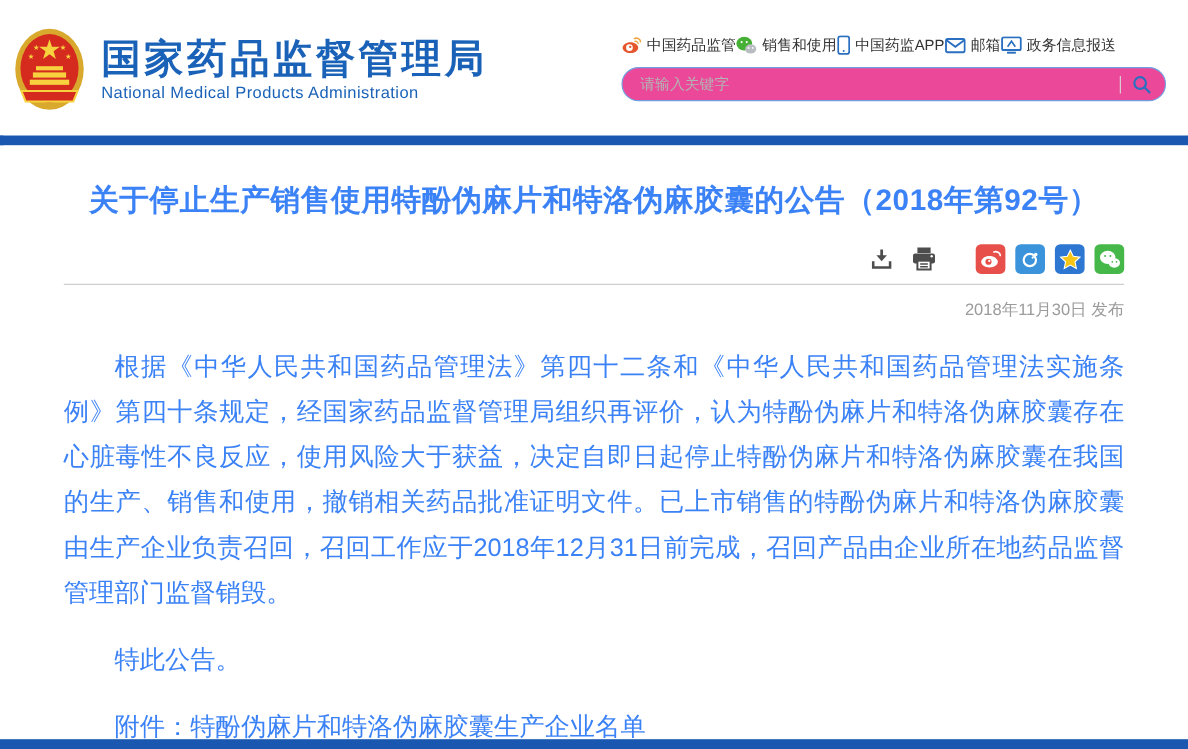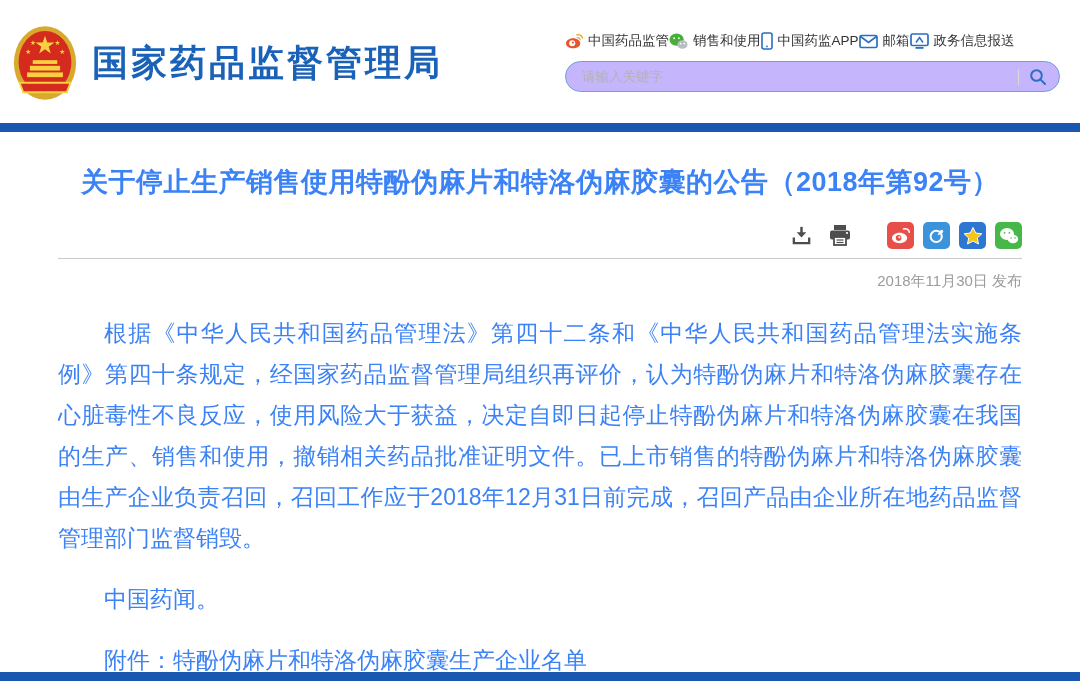--- a/index.html
+++ b/index.html
@@ -17,21 +17,21 @@
   .brand { margin-left:14px; cursor:pointer; }
   .brand-zh { font-size:36px; font-weight:bold; color:#1a62b8; letter-spacing:3px; line-height:1.1; }
   .brand-en { font-size:15px; color:#1a62b8; margin-top:3px; letter-spacing:0.4px; }
 
   .header-right { position:absolute; right:20px; top:32px; width:495px; }
   .quick-links { display:flex; align-items:center; justify-content:flex-start; font-size:13.5px; color:#333; }
   .quick-link { display:flex; align-items:center; gap:5px; cursor:pointer; white-space:nowrap; }
   .quick-link svg { display:block; }
 
   .search-bar { margin-top:11px; height:31px; border:1.5px solid #6f9fe0; border-radius:16px;
-    display:flex; align-items:center; padding:0 12px 0 16px; background:#c4b5fd; }
+    display:flex; align-items:center; padding:0 12px 0 16px; background:#ec4899; }
   .search-input { flex:1; border:none; outline:none; font-size:13.5px; color:#333; background:transparent;
     font-family:"Liberation Sans","DejaVu Sans",sans-serif; }
   .search-input::placeholder { color:#b3b3b3; }
   .search-divider { width:1px; height:16px; background:#d9d9d9; margin:0 10px 0 6px; }
   .search-btn { background:none; border:none; cursor:pointer; display:flex; align-items:center; padding:0; }
 
   .blue-bar { height:9px; background:#1a57b0; width:100%; }
 
   
   .content { padding:0 58px; }
@@ -73,20 +73,21 @@
       <text x="45" y="22" font-size="7" fill="#f7d13e">★</text>
       <text x="14" y="31" font-size="7" fill="#f7d13e">★</text>
       <text x="50" y="31" font-size="7" fill="#f7d13e">★</text>
       <rect x="22" y="38" width="26" height="4" fill="#f7d13e"></rect>
       <rect x="19" y="44" width="32" height="5" fill="#f7d13e"></rect>
       <rect x="16" y="51" width="38" height="5" fill="#f7d13e"></rect>
       <path d="M8 62 L62 62 L58 72 L12 72 Z" fill="#d42b1e" stroke="#f7d13e" stroke-width="2"></path>
     </svg>
     <div class="brand">
       <div class="brand-zh">国家药品监督管理局</div>
+      <div class="brand-en">National Medical Products Administration</div>
     </div>
   </div>
 
   <div class="header-right">
     <div class="quick-links">
       <div class="quick-link">
         <svg width="18" height="16" viewBox="0 0 20 18">
           <path d="M13.2 2.2 C16 1.2 19 2.6 19.4 5.6" stroke="#f0a23c" stroke-width="1.6" fill="none" stroke-linecap="round"></path>
           <path d="M13.6 5.2 C15.2 4.8 16.6 5.8 16.8 7.4" stroke="#f0a23c" stroke-width="1.4" fill="none" stroke-linecap="round"></path>
           <path d="M9 6 C4.6 6 1 8.6 1 11.7 C1 14.8 4.6 17.2 9 17.2 C13.4 17.2 17 14.8 17 11.7 C17 8.6 13.4 6 9 6 Z" fill="#e6562d"></path>
@@ -199,21 +200,21 @@
       </span>
     </div>
   </div>
 
   <hr class="sep">
 
   <div class="pub-date">2018年11月30日 发布</div>
 
   <div class="body-text">
     <p class="p-main">根据《中华人民共和国药品管理法》第四十二条和《中华人民共和国药品管理法实施条例》第四十条规定，经国家药品监督管理局组织再评价，认为特酚伪麻片和特洛伪麻胶囊存在心脏毒性不良反应，使用风险大于获益，决定自即日起停止特酚伪麻片和特洛伪麻胶囊在我国的生产、销售和使用，撤销相关药品批准证明文件。已上市销售的特酚伪麻片和特洛伪麻胶囊由生产企业负责召回，召回工作应于2018年12月31日前完成，召回产品由企业所在地药品监督管理部门监督销毁。</p>
-    <p class="p-closing">中国药闻。</p>
+    <p class="p-closing">特此公告。</p>
     <p class="p-attach">附件：特酚伪麻片和特洛伪麻胶囊生产企业名单</p>
   </div>
 
   <div class="signature">国家药监局</div>
 
 </div>
 
 <div class="bottom-bar"></div>
 
 </body></html>

